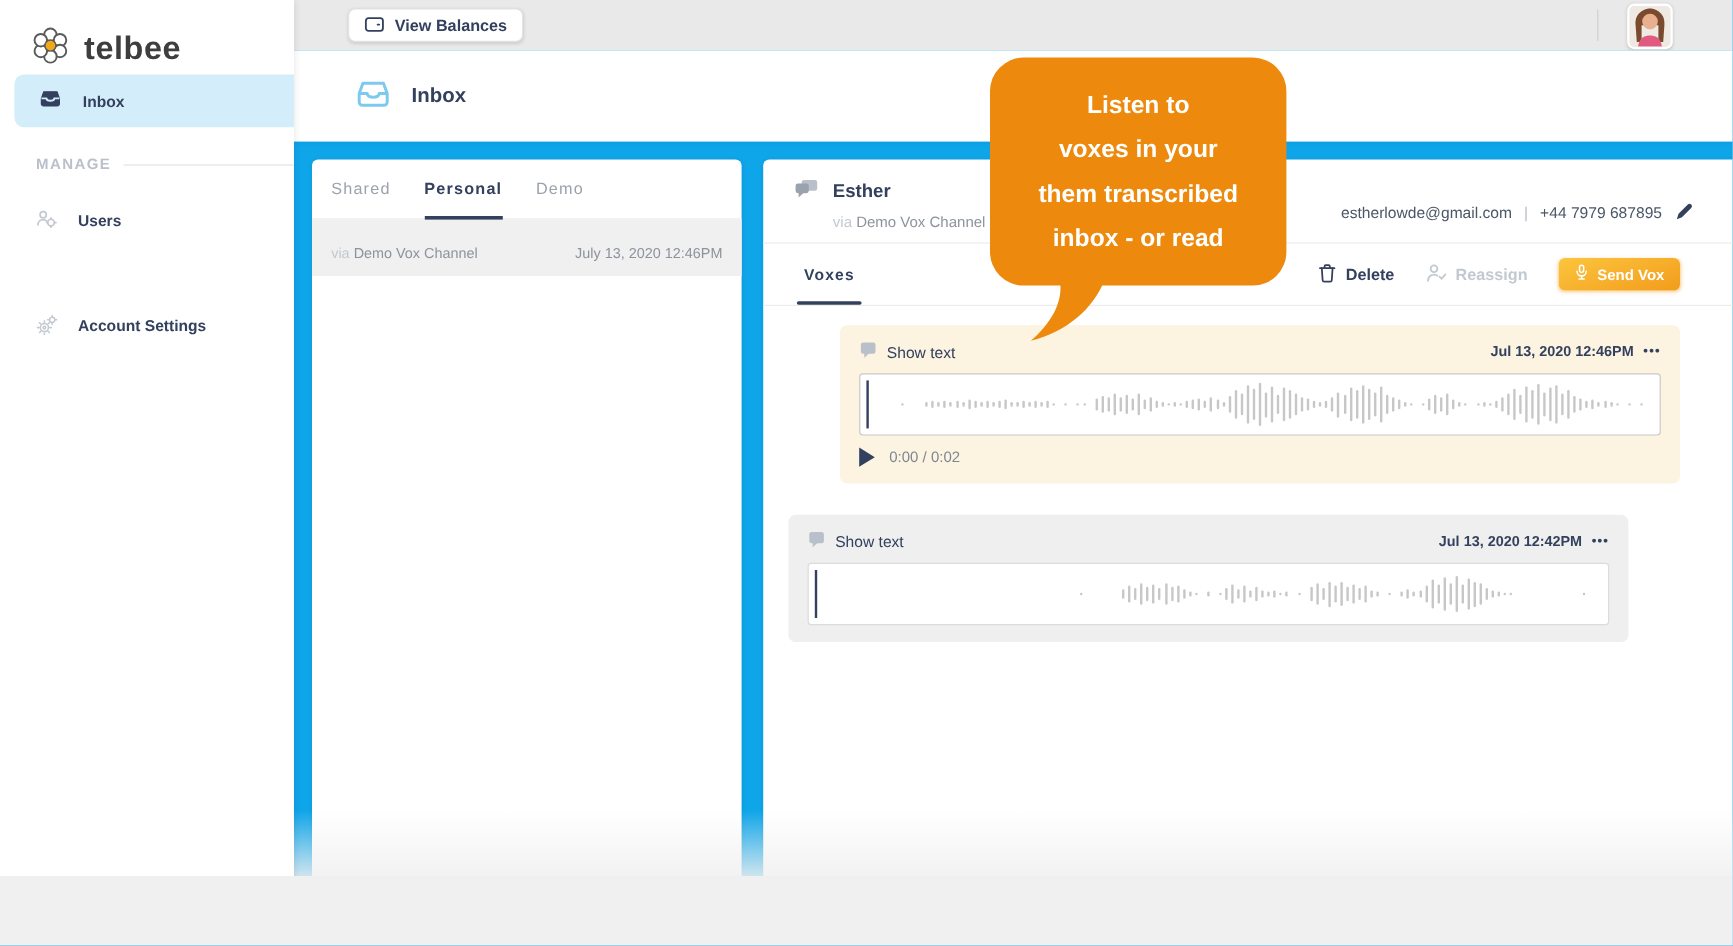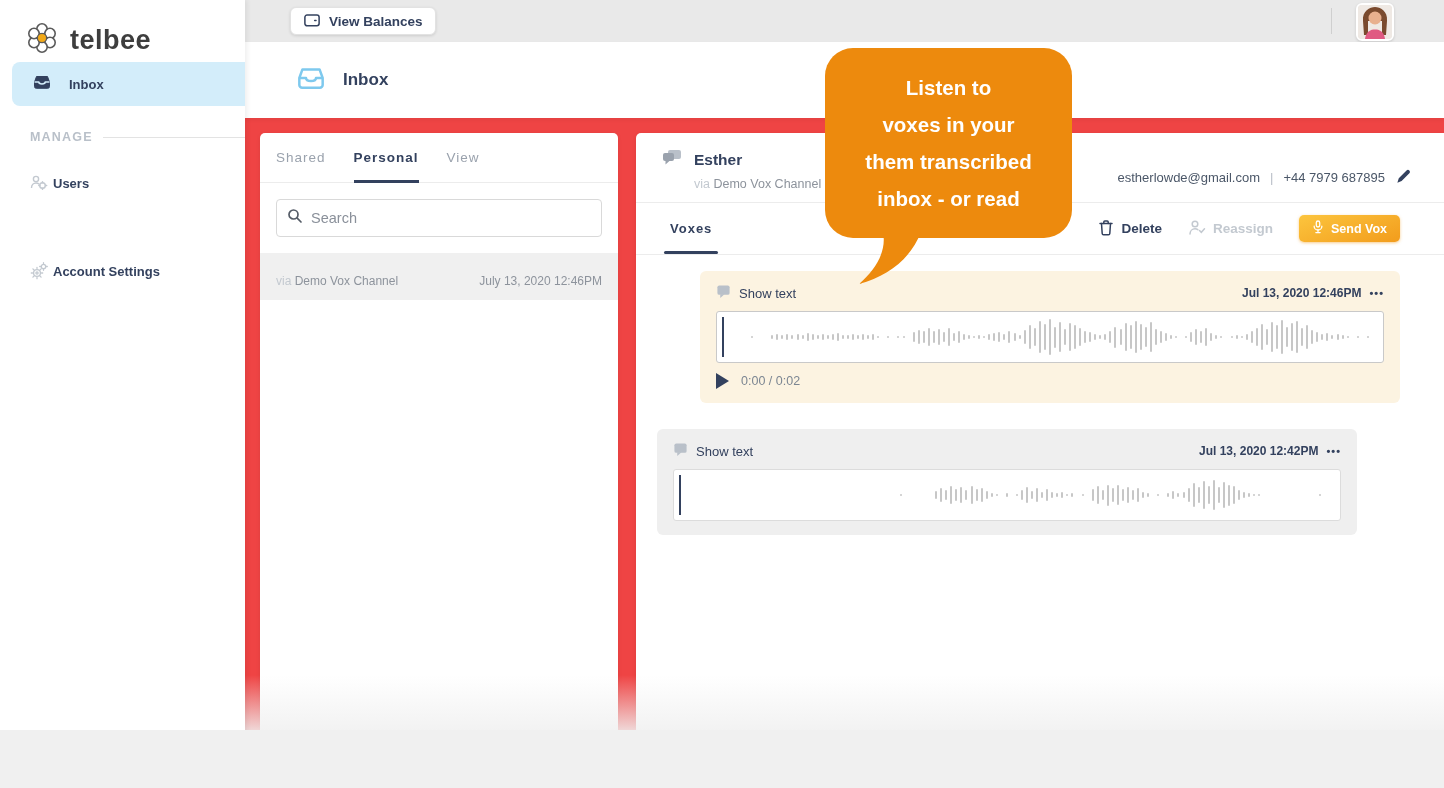--- a/index.html
+++ b/index.html
@@ -1,18 +1,18 @@
 <!DOCTYPE html>
 <html><head>
 <meta charset="utf-8">
 <style>
   * { margin:0; padding:0; box-sizing:border-box; }
   html,body { width:1444px; height:788px; overflow:hidden; }
   body { font-family:"Liberation Sans", sans-serif; background:#f0f0f0; color:#33415e; }
-  .app { position:relative; width:1444px; height:730px; background:#ef4444; overflow:hidden; }
+  .app { position:relative; width:1444px; height:730px; background:#0ea5e9; overflow:hidden; }
 
   
   .topbar { position:absolute; left:245px; top:0; right:0; height:42px; background:#e9e9e9; }
   .btn-balances { position:absolute; left:45px; top:7px; height:28px; display:flex; align-items:center; gap:8px;
     background:#fff; border:1px solid #e2e2e2; border-radius:6px; padding:0 12px;
     box-shadow:0 1px 3px rgba(0,0,0,.12); font-size:13.5px; font-weight:bold; color:#33415e; cursor:pointer; }
   .topbar-divider { position:absolute; right:112px; top:8px; width:1px; height:26px; background:#cfcfcf; }
   .avatar-box { position:absolute; right:50px; top:3px; width:38px; height:38px; border-radius:6px;
     border:2px solid #fff; overflow:hidden; box-shadow:0 1px 3px rgba(0,0,0,.15); background:#e8e2de; cursor:pointer; }
 
@@ -26,21 +26,21 @@
     box-shadow:2px 0 5px rgba(0,0,0,.07); z-index:5; }
   .logo-row { display:flex; align-items:center; gap:8px; padding:18px 0 0 22px; }
   .logo-text { font-size:27px; font-weight:600; color:#3e3e3e; letter-spacing:.5px; }
   .nav-inbox { position:absolute; left:12px; right:0px; top:62px; height:44px; background:#d3edfa;
     border-radius:8px 0 0 8px; display:flex; align-items:center; padding-left:20px; gap:17px; cursor:pointer; }
   .nav-inbox .nav-label { font-size:13px; font-weight:bold; color:#33415e; }
   .manage-row { position:absolute; left:30px; right:0; top:130px; display:flex; align-items:center; gap:10px; }
   .manage-label { font-size:12.5px; font-weight:bold; letter-spacing:1.2px; color:#b9c0c9; }
   .manage-line { flex:1; height:1px; background:#e3e3e3; }
   .side-item { position:absolute; left:0; width:245px; height:40px; display:flex; align-items:center;
-    padding-left:30px; gap:5px; cursor:pointer; }
+    padding-left:30px; gap:17px; cursor:pointer; }
   .side-item .nav-label { font-size:13px; font-weight:600; color:#33415e; }
   .side-icon { width:18px; height:18px; flex:0 0 18px; color:#c3c9d0; }
 
   
   .list-panel { position:absolute; left:260px; top:133px; width:358px; bottom:0; background:#fff;
     border-radius:5px 5px 0 0; box-shadow:0 1px 4px rgba(0,0,0,.08); z-index:1; }
   .thread-panel { position:absolute; left:636px; top:133px; width:808px; bottom:0; background:#fff;
     border-radius:5px 0 0 0; box-shadow:0 1px 4px rgba(0,0,0,.08); z-index:1; }
 
   
@@ -203,30 +203,21 @@
         </svg>
       </span>
       <span class="nav-label">Account Settings</span>
     </div>
   </div>
 
   <div class="list-panel">
     <div class="tabs-row">
       <span class="tab">Shared</span>
       <span class="tab active">Personal</span>
-      <span class="tab">View</span>
-    </div>
-    <div class="search-wrap">
-      <span>
-        <svg width="16" height="16" viewBox="0 0 16 16" fill="none" stroke="#545b66" stroke-width="1.7" stroke-linecap="round">
-          <circle cx="6.5" cy="6.5" r="4.5"></circle>
-          <path d="M10.2 10.2 L14 14"></path>
-        </svg>
-      </span>
-      <input type="text" placeholder="Search" style="">
+      <span class="tab">Demo</span>
     </div>
     <div class="convo-item">
       <div class="convo-row2">
         <span><span class="via-lite">via</span> <span class="via-channel">Demo Vox Channel</span></span>
         <span class="convo-date">July 13, 2020 12:46PM</span>
       </div>
     </div>
   </div>
 
   <div class="thread-panel">

